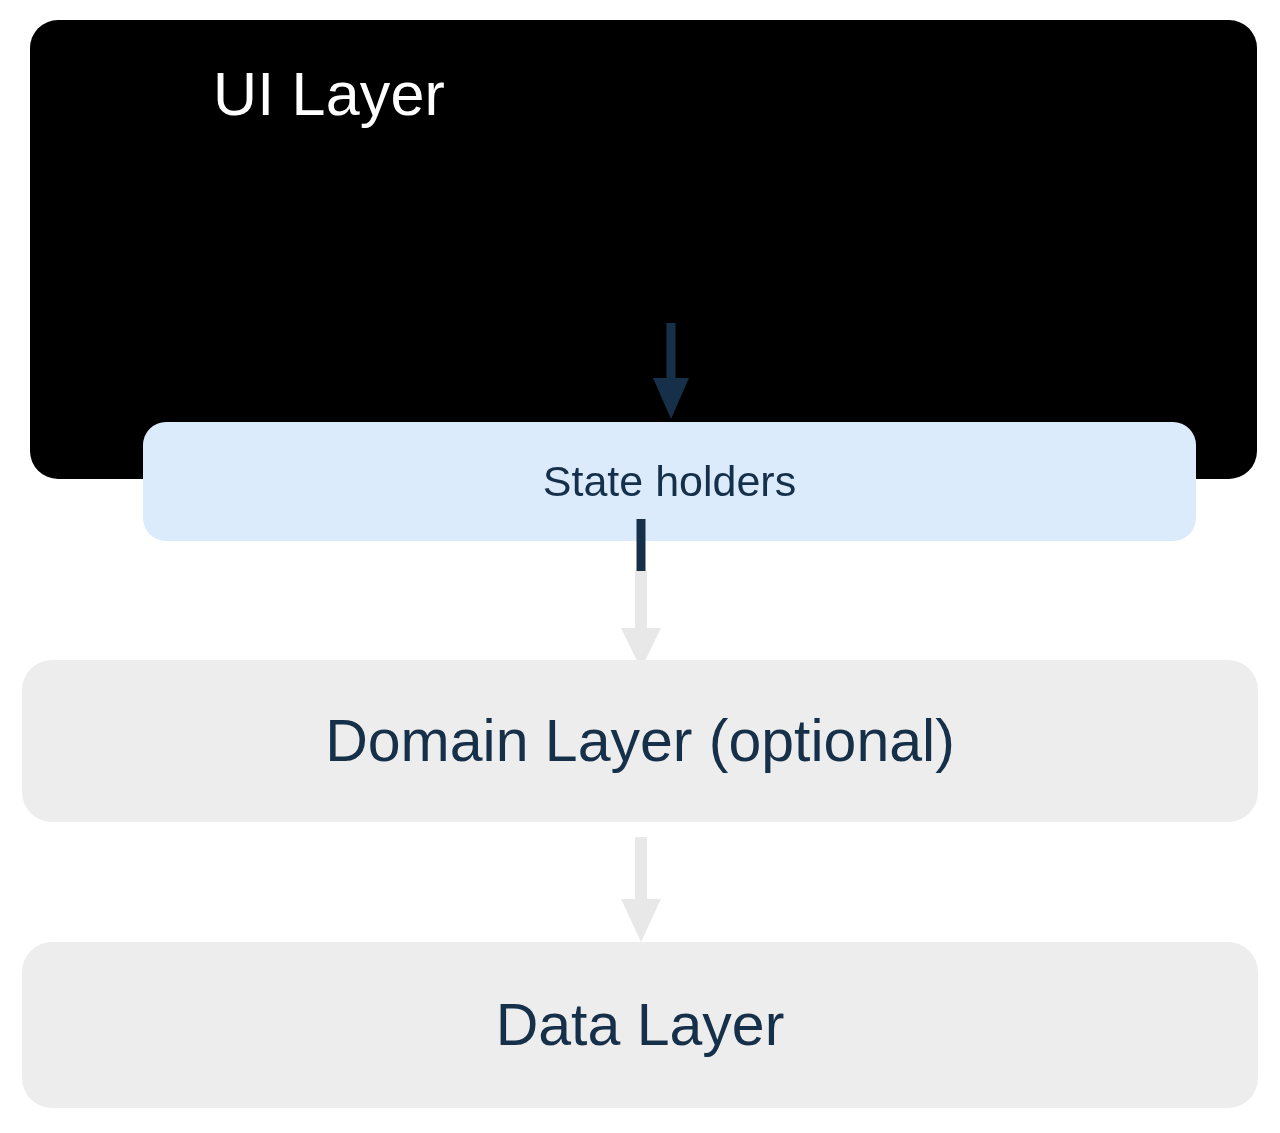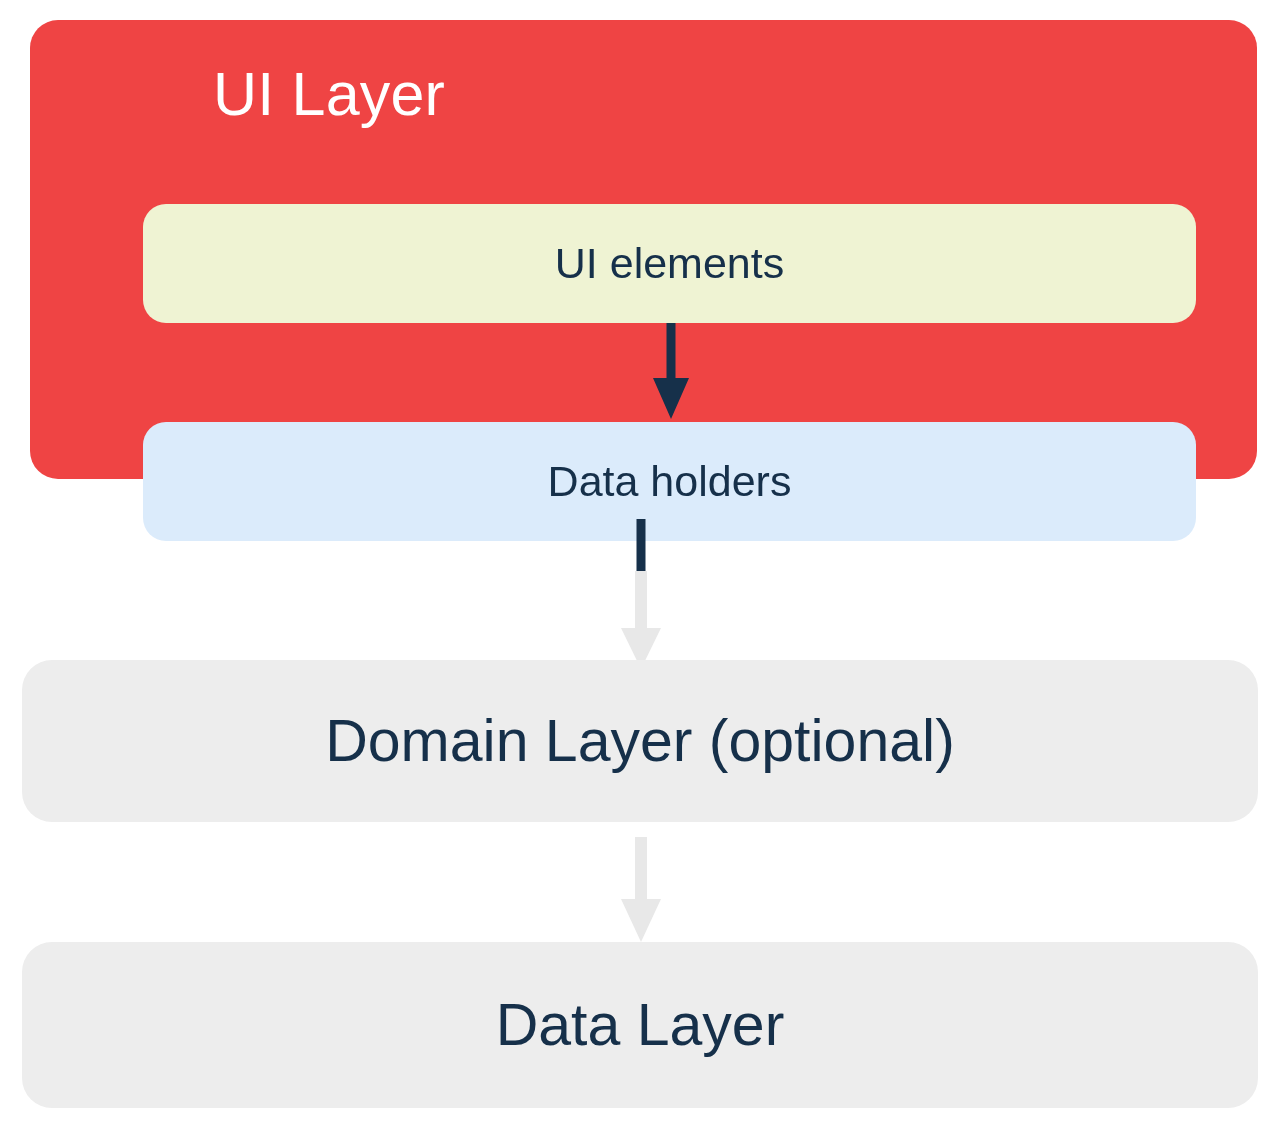--- a/index.html
+++ b/index.html
@@ -22,21 +22,21 @@
     overflow: hidden;
   }
 
   
   .ui-layer-panel {
     position: absolute;
     left: 30px;
     top: 20px;
     width: 1227px;
     height: 459px;
-    background: #ef4444;
+    background: #000000;
     border-radius: 28px;
     box-sizing: border-box;
   }
 
   .ui-layer-title {
     position: absolute;
     left: 183px;
     top: 44px;
     font-size: 61px;
     line-height: 1.0;
@@ -141,32 +141,29 @@
 </style>
 </head>
 <body>
 
 <div id="diagram">
 
   <div class="ui-layer-panel">
 
     <div class="ui-layer-title">UI Layer</div>
 
-    <div class="inner-box ui-elements-box">
-      <span class="box-label">UI elements</span>
-    </div>
 
     <div class="arrow arrow-ui-to-state">
       <svg width="60" height="97" viewBox="0 0 60 97" xmlns="http://www.w3.org/2000/svg">
         <path d="M25.5 0 L34.5 0 L34.5 55 L48 55 L30 96 L12 55 L25.5 55 Z" fill="#16304A"></path>
       </svg>
     </div>
 
     <div class="inner-box state-holders-box">
-      <span class="box-label">Data holders</span>
+      <span class="box-label">State holders</span>
     </div>
 
   </div>
 
   <div class="arrow arrow-state-to-domain-stem">
     <svg width="60" height="53" viewBox="0 0 60 53" xmlns="http://www.w3.org/2000/svg">
       <rect x="25.5" y="0" width="9" height="53" fill="#16304A"></rect>
     </svg>
   </div>
 

